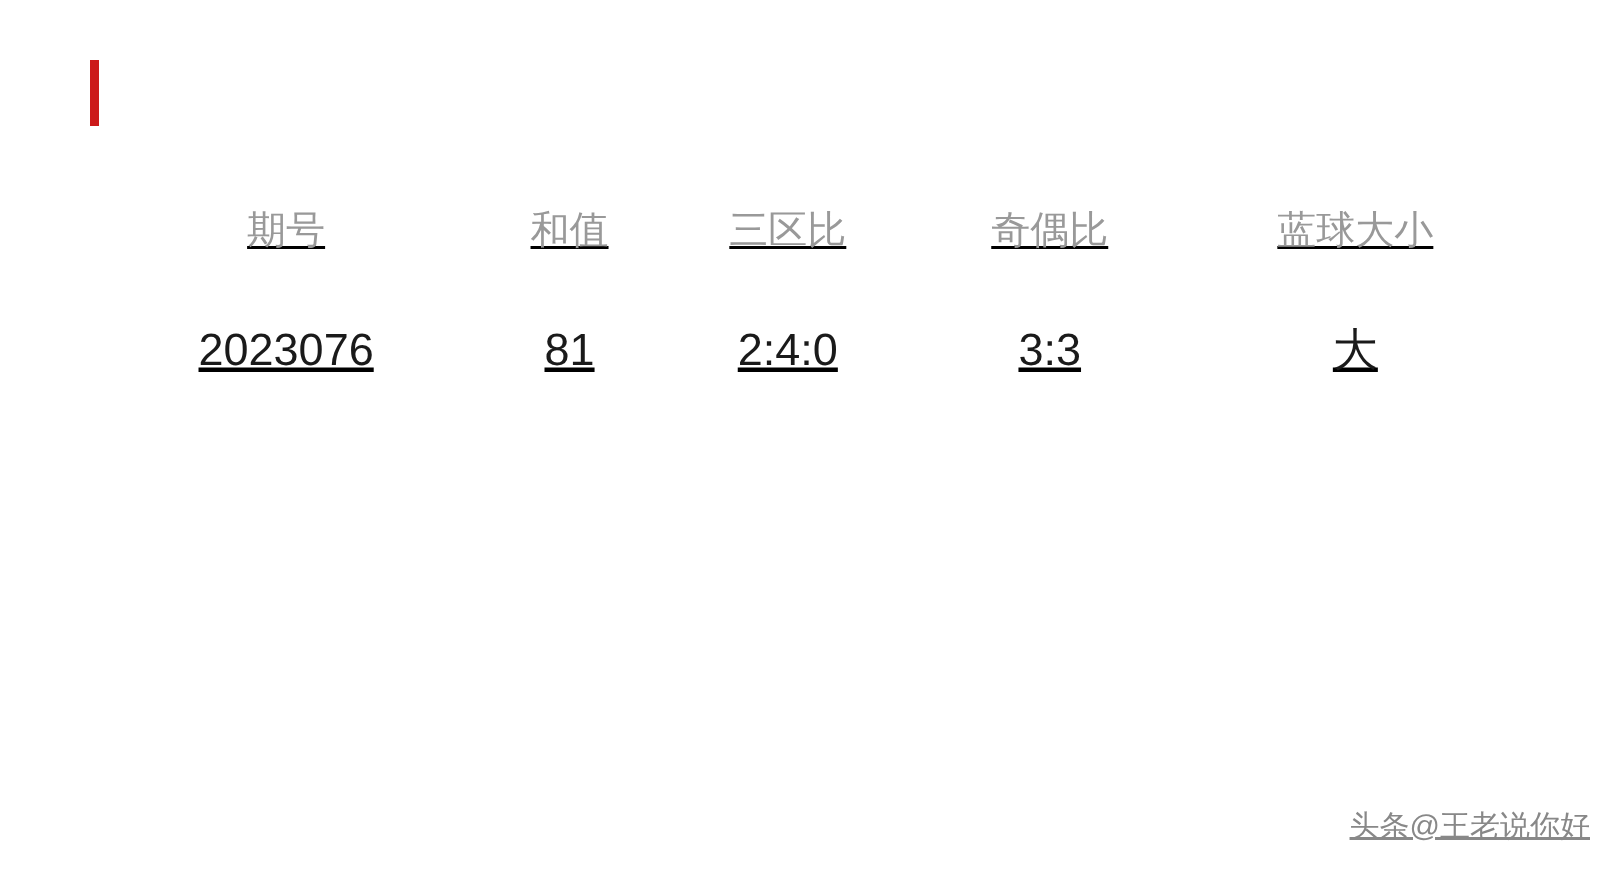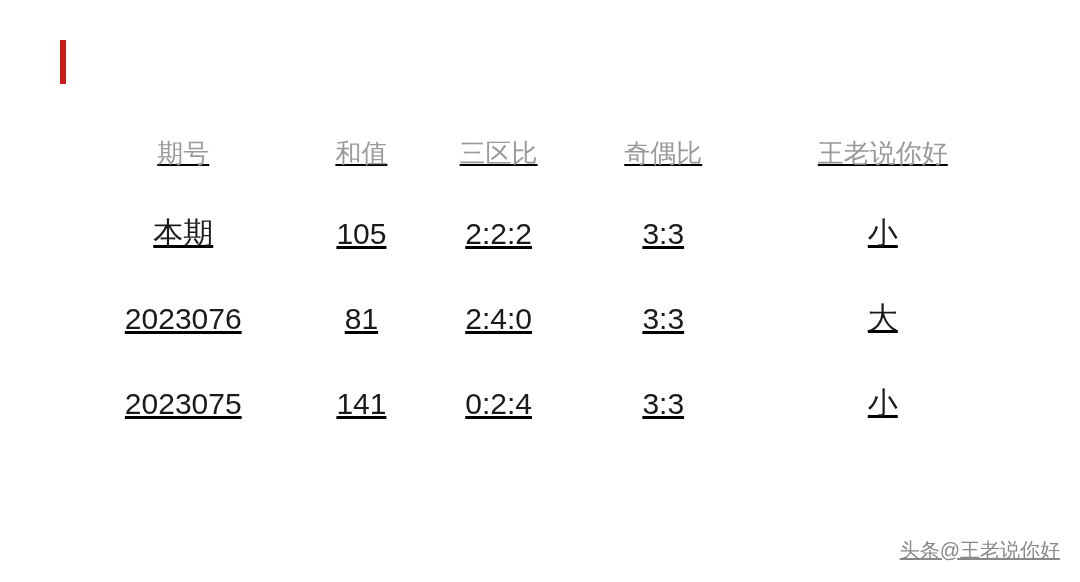--- a/index.html
+++ b/index.html
@@ -85,42 +85,28 @@
     <span class="section-title"></span>
   </div>
 
   <table class="data-table">
     <thead>
       <tr>
         <th>期号</th>
         <th>和值</th>
         <th>三区比</th>
         <th>奇偶比</th>
-        <th>王老说你好</th>
+        <th>蓝球大小</th>
       </tr>
     </thead>
     <tbody id="table-body">
-    <tr>
-          <td>本期</td>
-          <td>105</td>
-          <td>2:2:2</td>
-          <td>3:3</td>
-          <td>小</td>
-        </tr>
         <tr>
           <td>2023076</td>
           <td>81</td>
           <td>2:4:0</td>
           <td>3:3</td>
           <td>大</td>
-        </tr>
-        <tr>
-          <td>2023075</td>
-          <td>141</td>
-          <td>0:2:4</td>
-          <td>3:3</td>
-          <td>小</td>
         </tr>
       </tbody>
   </table>
 </div>
 
 <div class="watermark">头条@王老说你好</div>
 
 </body></html>

